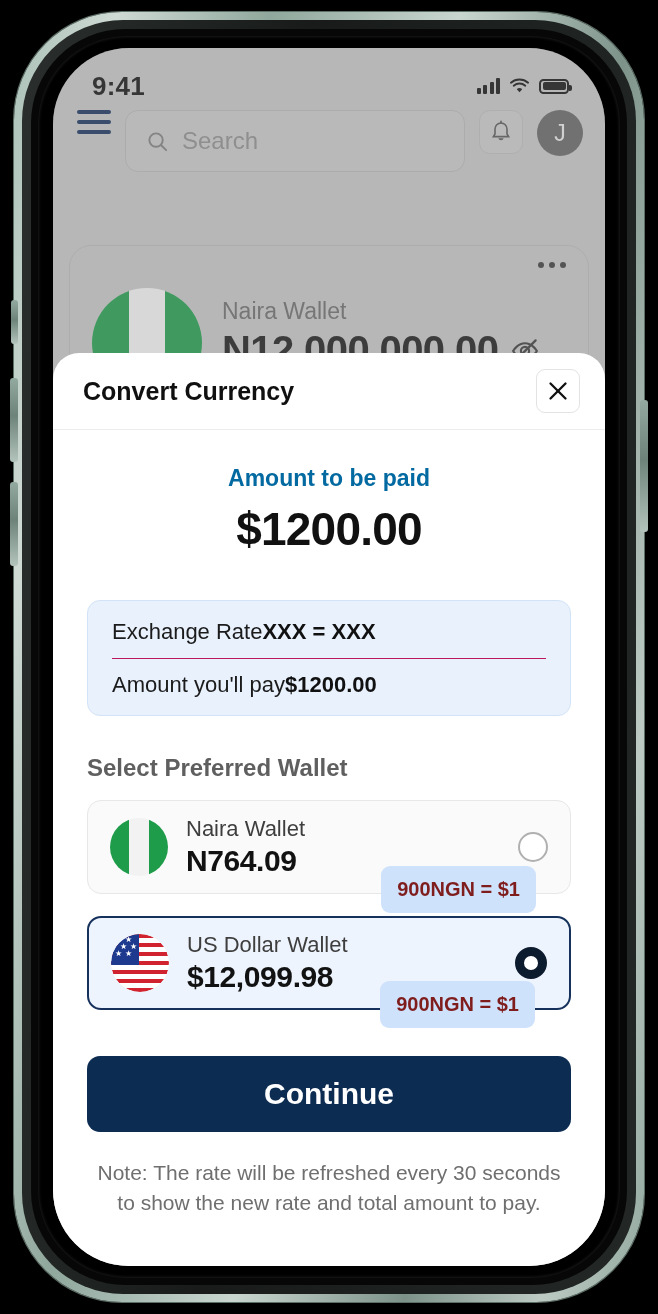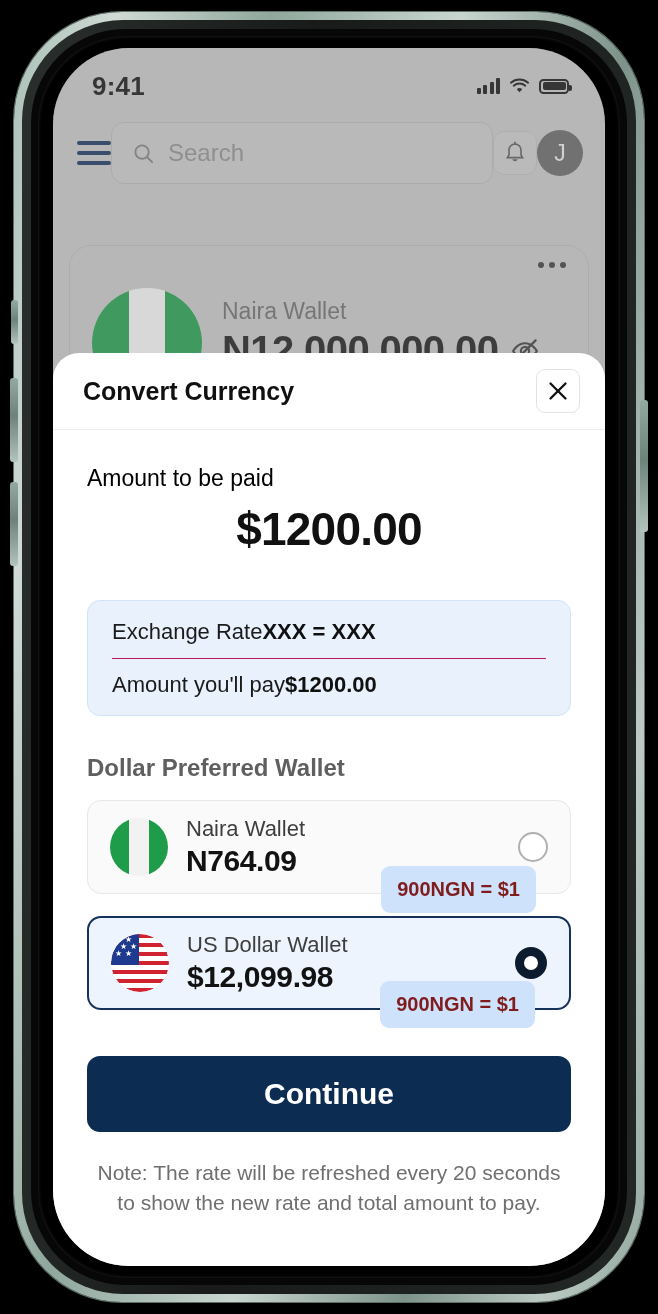--- a/index.html
+++ b/index.html
@@ -91,21 +91,21 @@
   .battery::after {
     content: ''; position: absolute; right: -4.5px; top: 4px;
     width: 2.5px; height: 6px; background: #111; border-radius: 0 2px 2px 0;
   }
   .battery span { display: block; width: 100%; height: 100%; background: #111; border-radius: 2px; }
 
   
   .appheader {
     position: absolute; left: 0; top: 62px;
     width: 100%; height: 86px;
-    display: flex; align-items: center; 
+    display: flex; align-items: flex-start; gap: 14px;
     padding: 0 22px 0 24px;
   }
   .hamburger { width: 34px; display: flex; flex-direction: column; gap: 6px; cursor: pointer; flex: none; }
   .hamburger i { display: block; height: 4px; background: #17315c; border-radius: 2px; }
   .searchbar {
     flex: 1; height: 62px;
     border: 1px solid #b4b4b4; border-radius: 13px;
     display: flex; align-items: center; gap: 13px; padding: 0 20px;
     background: rgba(255,255,255,0.06);
   }
@@ -179,22 +179,23 @@
   .close-btn {
     width: 44px; height: 44px;
     border: 1px solid #e3e3e3; border-radius: 9px;
     display: flex; align-items: center; justify-content: center;
     background: #fff; cursor: pointer;
   }
 
   .sheet-body { flex: 1; padding: 0 34px; }
 
   .paid-label {
-    font-size: 23px; color: #000000;
+    text-align: center; font-size: 23px; color: #0369a1;
     margin-top: 35px;
+    font-weight: bold;
   }
   .paid-amount {
     text-align: center; font-size: 46px; font-weight: 700;
     color: #111; letter-spacing: -0.8px; margin-top: 10px;
   }
 
   .rate-box {
     margin-top: 44px;
     background: #e8f1fc; border: 1px solid #d3e3f7; border-radius: 13px;
     padding: 4px 24px;
@@ -360,21 +361,21 @@
           <div class="rate-row">
             <span class="rate-key">Exchange Rate</span>
             <span class="rate-val">XXX = XXX</span>
           </div>
           <div class="rate-row">
             <span class="rate-key">Amount you'll pay</span>
             <span class="rate-val">$1200.00</span>
           </div>
         </div>
 
-        <div class="section-title">Dollar Preferred Wallet</div>
+        <div class="section-title">Select Preferred Wallet</div>
 
         <div class="wallet-list">
 
           <div class="wallet-opt">
             <div class="opt-flag">
                 <div class="ng-flag"></div>
               </div>
             <div class="opt-text">
               <div class="opt-name">Naira Wallet</div>
               <div class="opt-bal">N764.09</div>
@@ -402,19 +403,19 @@
               <div class="opt-bal">$12,099.98</div>
             </div>
             <div class="radio on"></div>
             <div class="rate-pill">900NGN = $1</div>
           </div>
 
         </div>
 
         <button class="continue-btn">Continue</button>
 
-        <div class="note">Note: The rate will be refreshed every 20 seconds to show the new rate and total amount to pay.</div>
+        <div class="note">Note: The rate will be refreshed every 30 seconds to show the new rate and total amount to pay.</div>
 
       </div>
     </div>
 
   </div>
 </div>
 
 </body></html>

